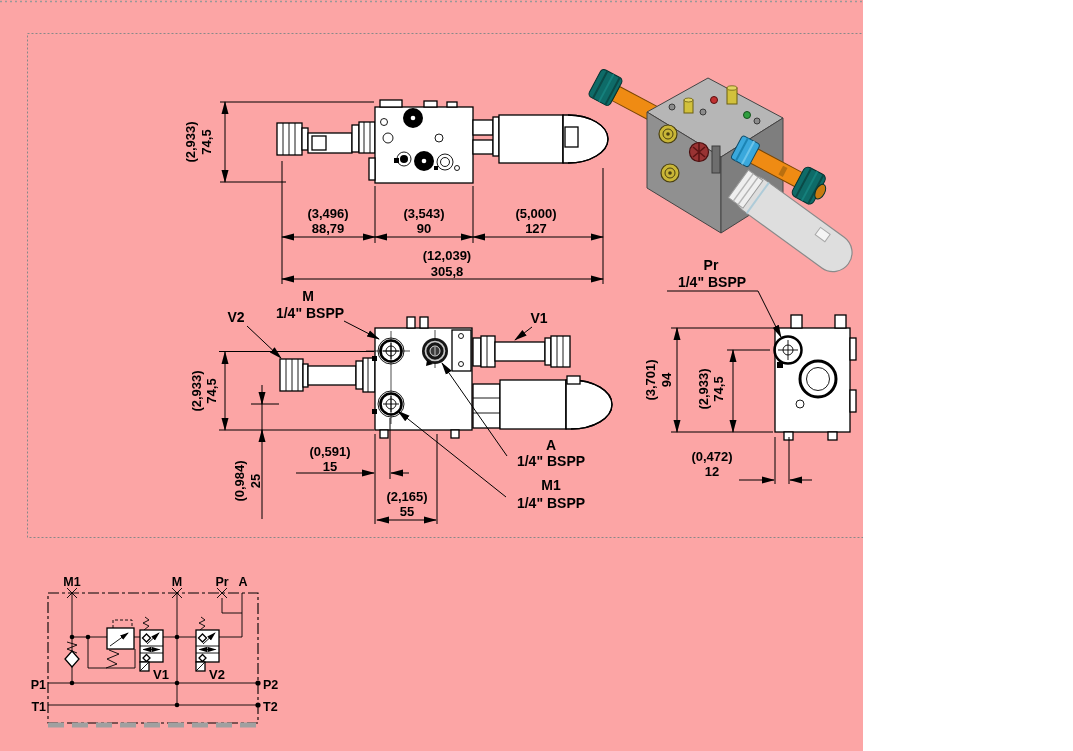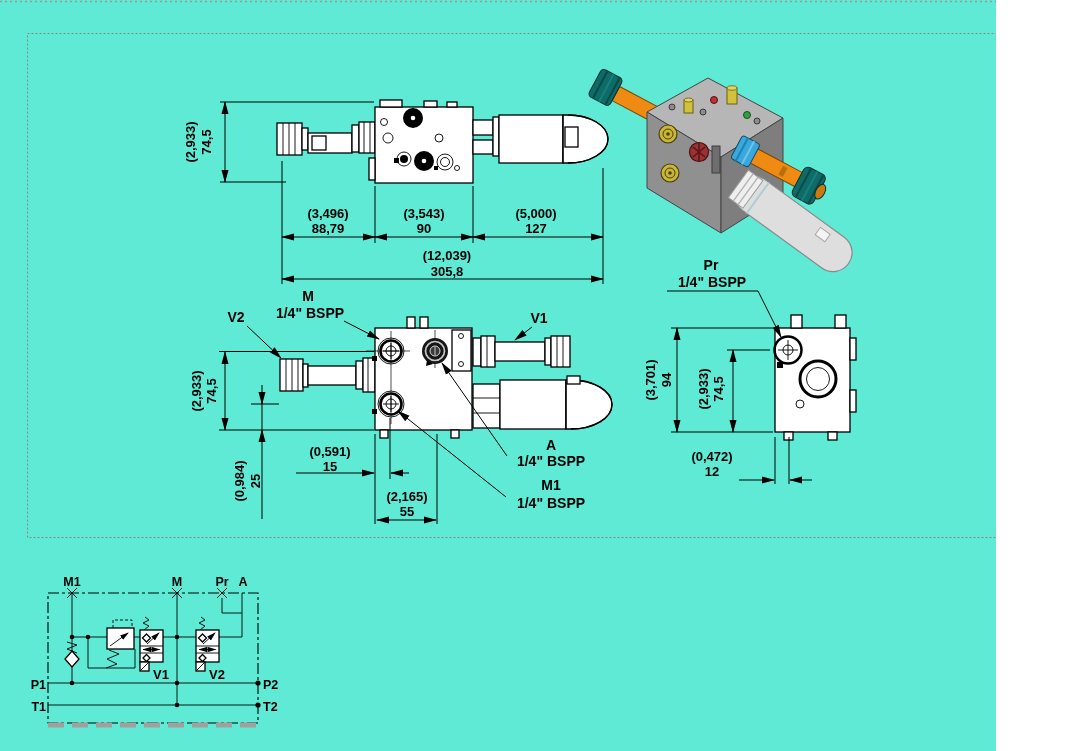--- a/index.html
+++ b/index.html
@@ -1,16 +1,16 @@
 <!DOCTYPE html>
 <html><head>
 <meta charset="utf-8">
 <style>
   html,body{margin:0;padding:0;background:#fff;}
-  .stage{position:relative;width:996px;height:751px;background:#5eead4;overflow:hidden;
+  .stage{position:relative;width:863px;height:751px;background:#fca5a5;overflow:hidden;
          font-family:"Liberation Sans",sans-serif;}
   svg{position:absolute;left:0;top:0;}
   text{font-family:"Liberation Sans",sans-serif;font-weight:bold;fill:#000;}
   .t13{font-size:13px;} .t14{font-size:14px;} .t12{font-size:12.5px;}
   .mid{text-anchor:middle;}
   .ol{stroke:#000;stroke-width:1.3;fill:none;}
   .olw{stroke:#000;stroke-width:1.3;fill:#fff;}
   .thin{stroke:#000;stroke-width:0.9;fill:none;}
   .dimln{stroke:#000;stroke-width:1;fill:none;}
   .cl{stroke:#000;stroke-width:0.7;fill:none;}

